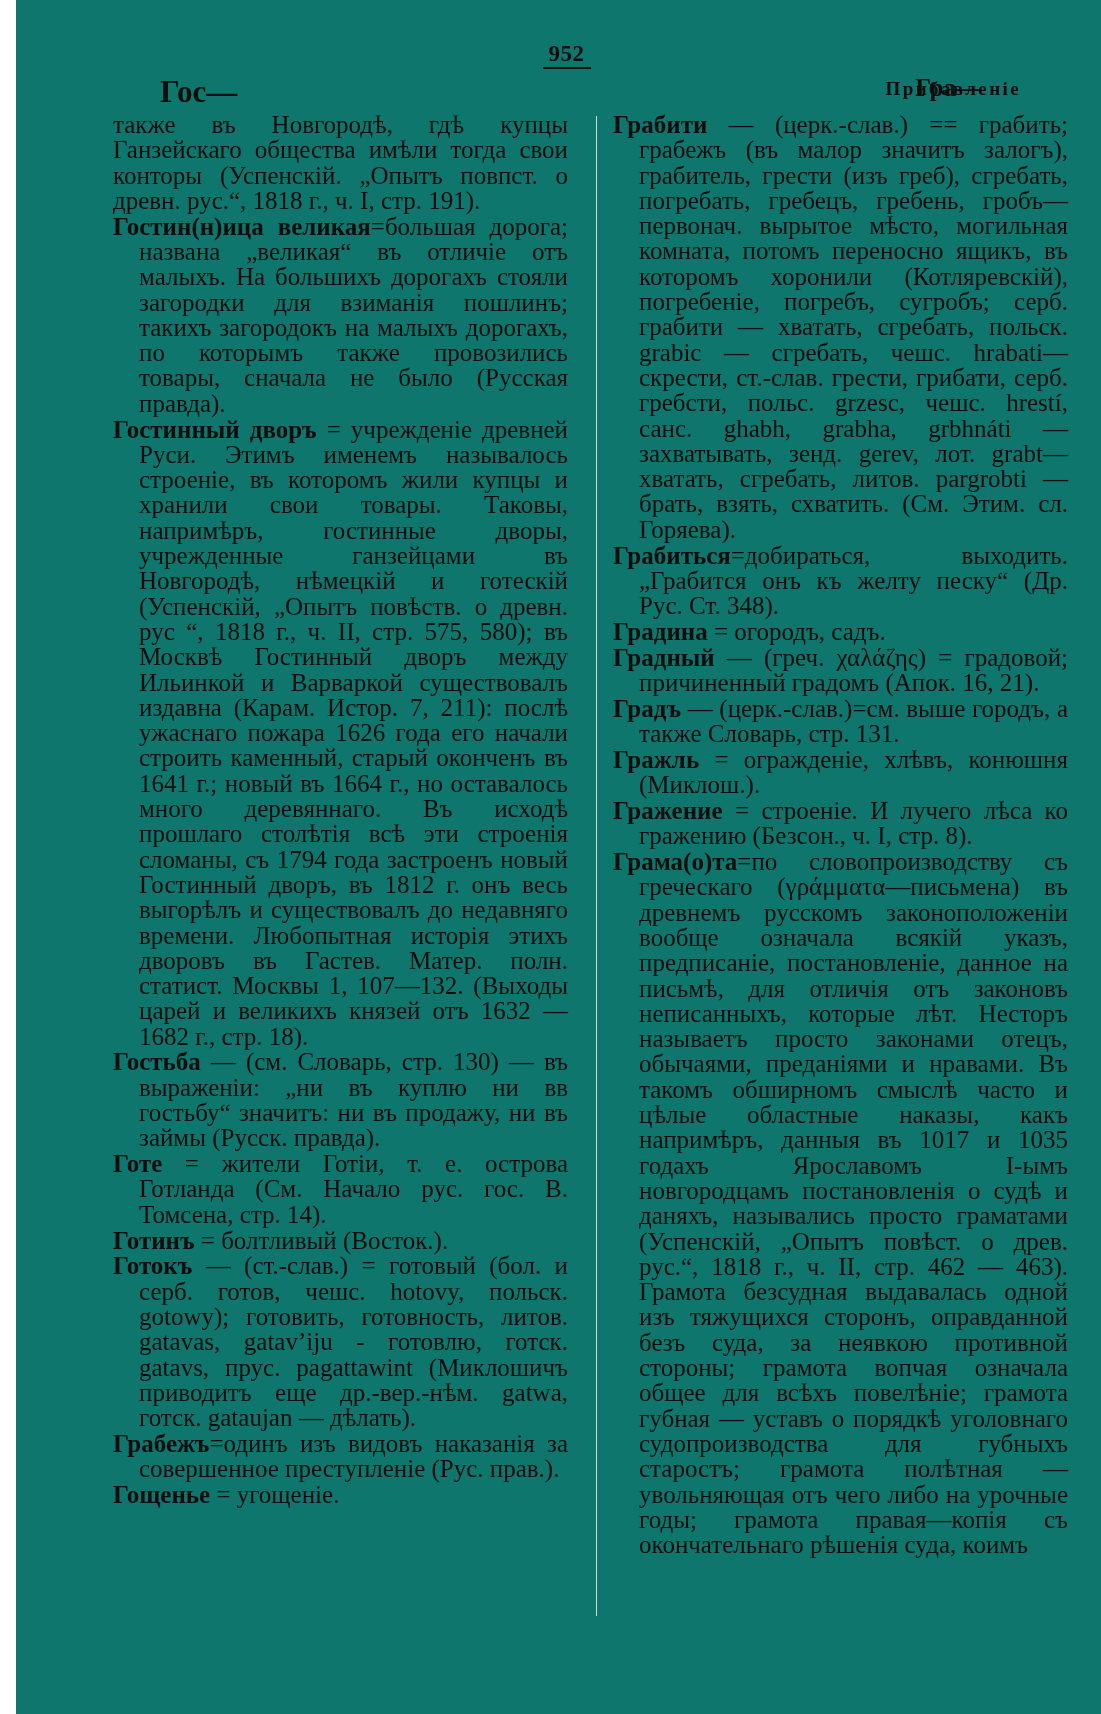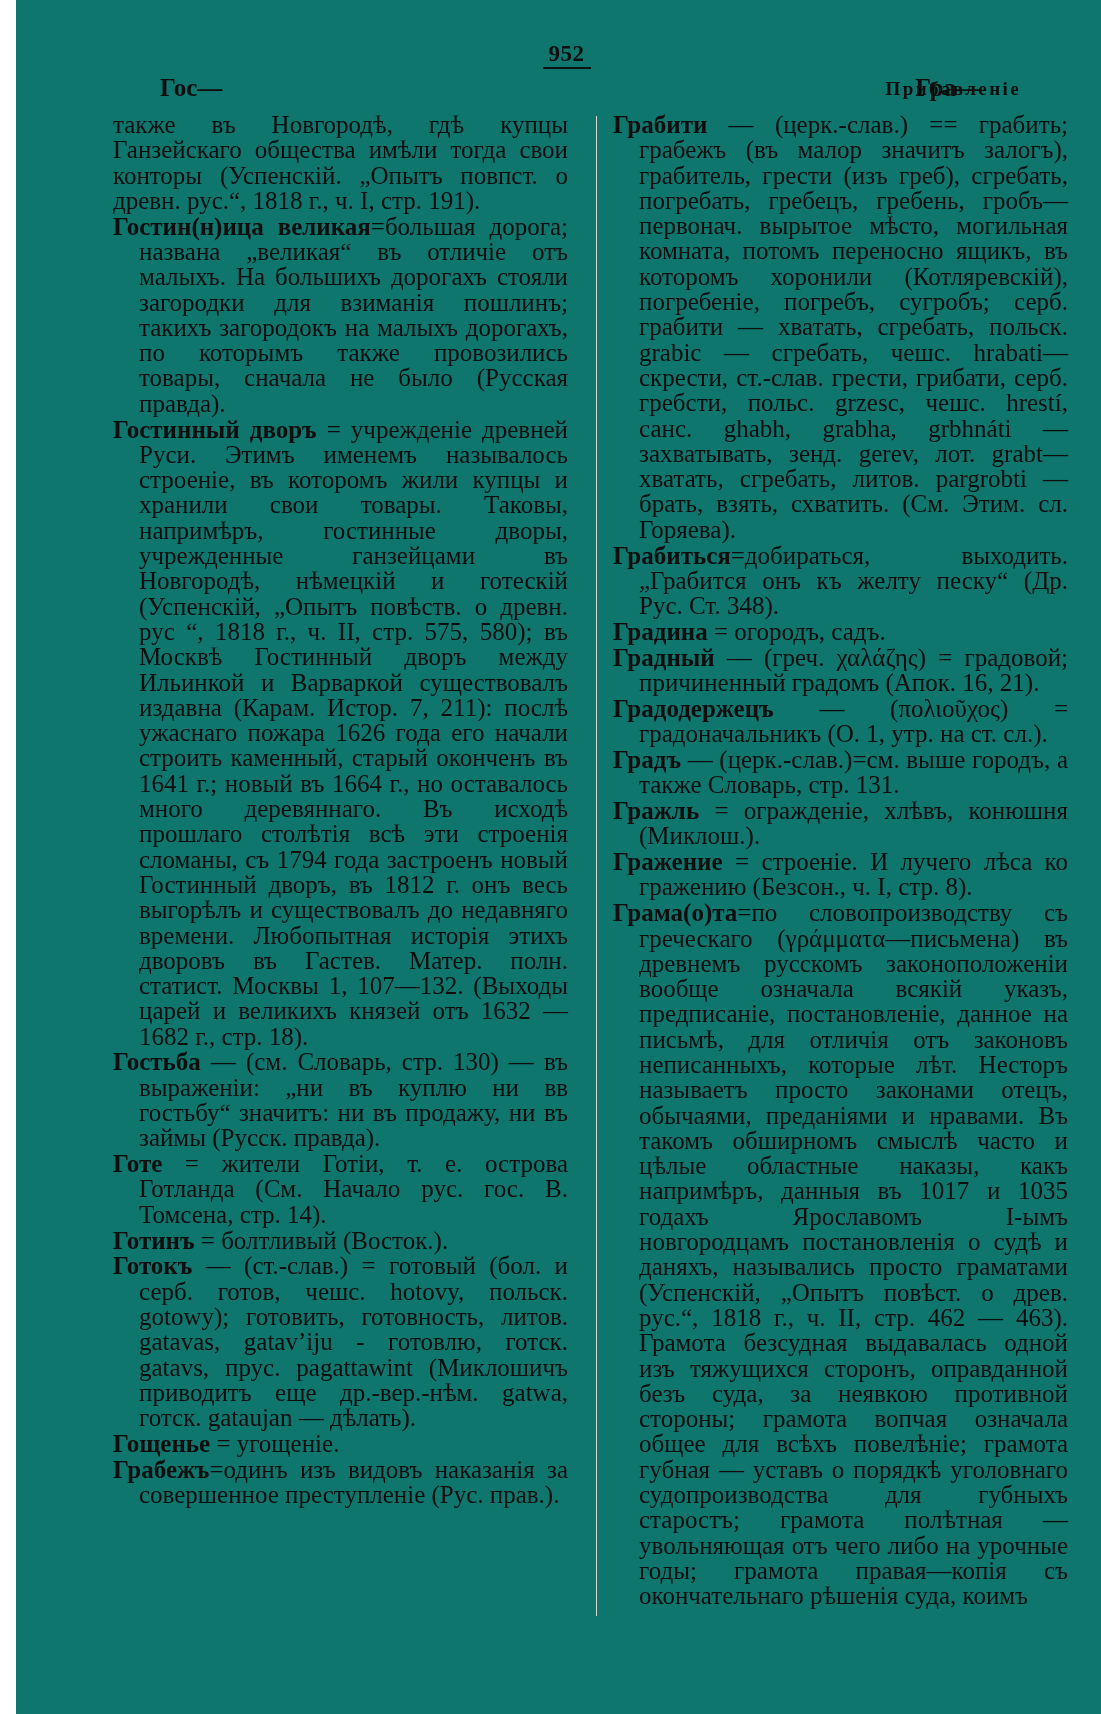--- a/index.html
+++ b/index.html
@@ -42,21 +42,21 @@
     position: absolute;
     left: 100px;
     right: 96px;
     top: 74px;
     height: 28px;
   }
   .rh-left {
     position: absolute;
     left: 44px;
     top: 0;
-    font-size: 25px;
+    font-size: 31px;
     font-weight: bold;
     font-family: "Liberation Serif", serif;
   }
   .rh-center {
     position: absolute;
     left: 0; right: 0;
     top: 4px;
     text-align: right;
     font-size: 19px;
     letter-spacing: 2.4px;
@@ -137,37 +137,36 @@
 
       <p class="entry"><span class="hw">Гостьба</span><span> — (см. Словарь, стр. 130) — въ выраженіи: „ни въ куплю ни вв гостьбу“ значитъ: ни въ продажу, ни въ займы (Русск. правда).</span></p>
 
 
       <p class="entry"><span class="hw">Готе</span><span> = жители Готіи, т. е. острова Готланда (См. Начало рус. гос. В. Томсена, стр. 14).</span></p>
 
       <p class="entry"><span class="hw">Готинъ</span><span> = болтливый (Восток.).</span></p>
 
       <p class="entry"><span class="hw">Готокъ</span><span> — (ст.-слав.) = готовый (бол. и серб. готов, чешс. hotovy, польск. gotowy); готовить, готовность, литов. gatavas, gatav’iju - готовлю, готск. gatavs, прус. pagattawint (Миклошичъ приводитъ еще др.-вер.-нѣм. gatwa, готск. gataujan — дѣлать).</span></p>
 
+      <p class="entry"><span class="hw">Грабежъ</span><span>=одинъ изъ видовъ наказанія за совершенное преступленіе (Рус. прав.).</span></p>
+
       <p class="entry"><span class="hw">Гощенье</span><span> = угощеніе.</span></p>
-
-      <p class="entry"><span class="hw">Грабежъ</span><span>=одинъ изъ видовъ наказанія за совершенное преступленіе (Рус. прав.).</span></p>
 
     </div>
 
     <div class="col col-right">
 
       <p class="entry"><span class="hw">Грабити</span><span> — (церк.-слав.) == грабить; грабежъ (въ малор значитъ залогъ), грабитель, грести (изъ греб), сгребать, погребать, гребецъ, гребень, гробъ—первонач. вырытое мѣсто, могильная комната, потомъ переносно ящикъ, въ которомъ хоронили (Котляревскій), погребеніе, погребъ, сугробъ; серб. грабити — хватать, сгребать, польск. grabic — сгребать, чешс. hrabati—скрести, ст.-слав. грести, грибати, серб. гребсти, польс. grzesc, чешс. hrestí, санс. ghabh, grabha, grbhnáti — захватывать, зенд. gerev, лот. grabt—хватать, сгребать, литов. pargrobti — брать, взять, схватить. (См. Этим. сл. Горяева).</span></p>
 
       <p class="entry"><span class="hw">Грабиться</span><span>=добираться, выходить. „Грабится онъ къ желту песку“ (Др. Рус. Ст. 348).</span></p>
 
       <p class="entry"><span class="hw">Градина</span><span> = огородъ, садъ.</span></p>
 
       <p class="entry"><span class="hw">Градный</span><span> — (греч. χαλάζης) = градовой; причиненный градомъ (Апок. 16, 21).</span></p>
 
-      <p class="entry"><span class="hw">Градодержецъ</span><span> — (πολιοῦχος) = градоначальникъ (О. 1, утр. на ст. сл.).</span></p>
 
       <p class="entry"><span class="hw">Градъ</span><span> — (церк.-слав.)=см. выше городъ, а также Словарь, стр. 131.</span></p>
 
       <p class="entry"><span class="hw">Гражль</span><span> = огражденіе, хлѣвъ, конюшня (Миклош.).</span></p>
 
       <p class="entry"><span class="hw">Гражение</span><span> = строеніе. И лучего лѣса ко гражению (Безсон., ч. I, стр. 8).</span></p>
 
       <p class="entry"><span class="hw">Грама(о)та</span><span>=по словопроизводству съ греческаго (γράμματα—письмена) въ древнемъ русскомъ законоположеніи вообще означала всякій указъ, предписаніе, постановленіе, данное на письмѣ, для отличія отъ законовъ неписанныхъ, которые лѣт. Несторъ называетъ просто законами отецъ, обычаями, преданіями и нравами. Въ такомъ обширномъ смыслѣ часто и цѣлые областные наказы, какъ напримѣръ, данныя въ 1017 и 1035 годахъ Ярославомъ I-ымъ новгородцамъ постановленія о судѣ и даняхъ, назывались просто граматами (Успенскій, „Опытъ повѣст. о древ. рус.“, 1818 г., ч. II, стр. 462 — 463). Грамота безсудная выдавалась одной изъ тяжущихся сторонъ, оправданной безъ суда, за неявкою противной стороны; грамота вопчая означала общее для всѣхъ повелѣніе; грамота губная — уставъ о порядкѣ уголовнаго судопроизводства для губныхъ старостъ; грамота полѣтная — увольняющая отъ чего либо на урочные годы; грамота правая—копія съ окончательнаго рѣшенія суда, коимъ</span></p>
 
     </div>

